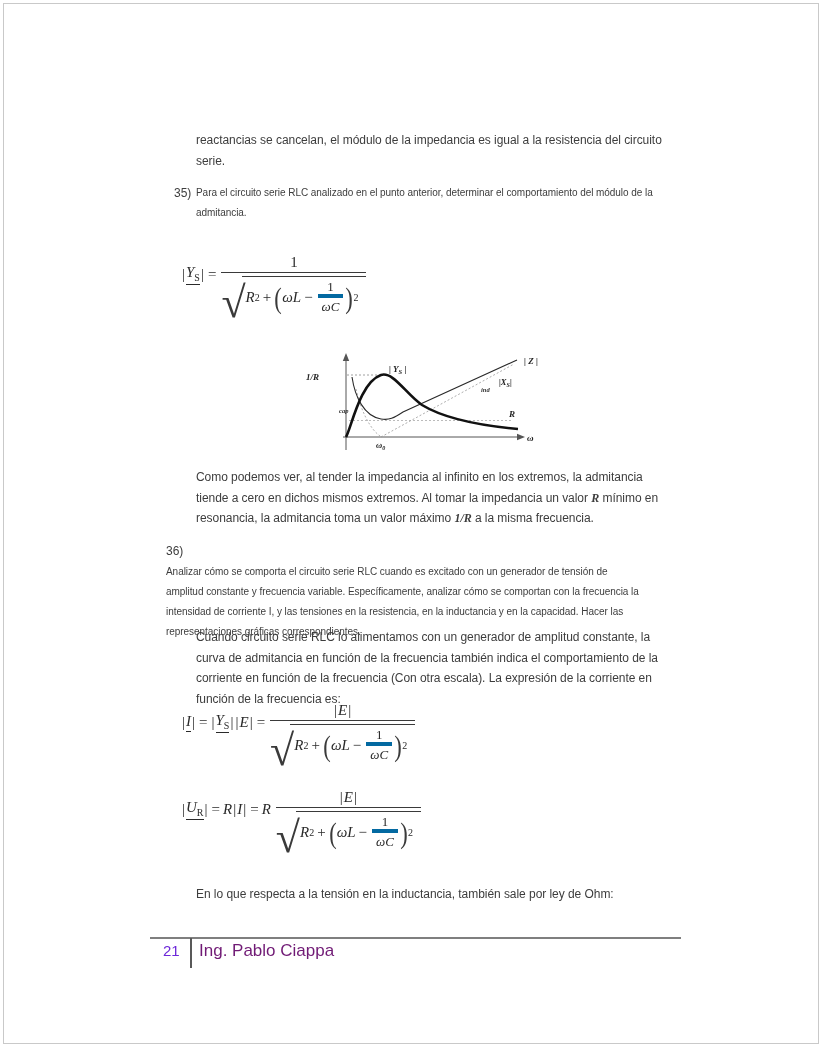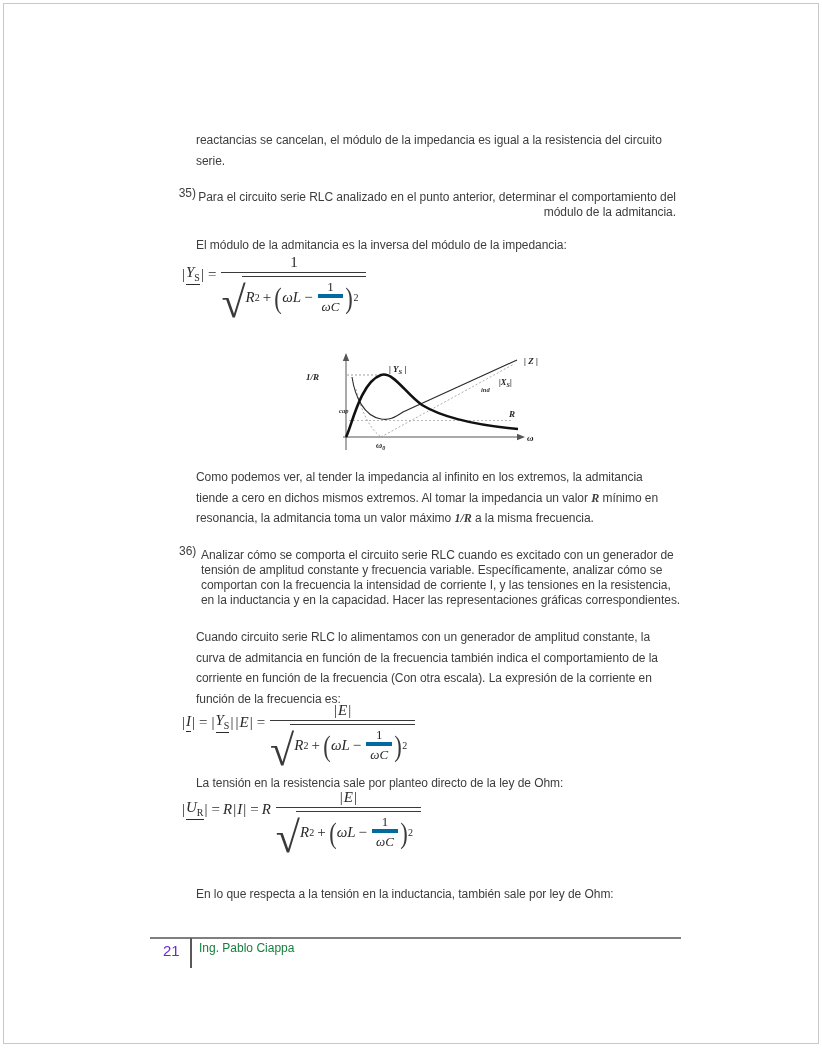--- a/index.html
+++ b/index.html
@@ -2,21 +2,21 @@
 <html><head>
 <meta charset="utf-8">
 <style>
   * { margin:0; padding:0; box-sizing:border-box; }
   body { background:#ffffff; font-family:"Liberation Sans", sans-serif; }
   .page { position:relative; width:822px; height:1047px; background:#fff; overflow:hidden; }
   .page-border { position:absolute; inset:3px; border:1px solid #c9c9c9; pointer-events:none; }
   .para { position:absolute; width:480px; font-size:12px; line-height:20.5px; color:#3d3d3d; letter-spacing:-0.05px; }
   .li { position:absolute; display:flex; }
   .li-num { width:22px; flex:none; font-size:12px; line-height:20.5px; color:#3d3d3d; }
-  .li-text { width:480px; font-size:12px; line-height:15px; color:#3d3d3d; letter-spacing:-0.05px;margin-top:7px; }
+  .li-text { width:480px; font-size:10px; line-height:20px; color:#3d3d3d; letter-spacing:-0.05px; }
   .mvar { font-family:"Liberation Serif", serif; font-weight:bold; font-style:italic; }
 
   
   .formula { position:absolute; font-family:"Liberation Serif", serif; font-size:15px; color:#2a2a2a;
              display:flex; align-items:flex-start; }
   .formula i { font-style:italic; }
   .lhs-row { margin-top:12px; display:inline-flex; align-items:center; white-space:nowrap; }
   .bar { font-style:normal; padding:0 1px; }
   .ph { border-bottom:1px solid #2a2a2a; padding-bottom:1px; }
   sub { font-size:10px; }
@@ -33,36 +33,35 @@
   .bigp { font-style:normal; font-size:30px; line-height:0.9; transform:scaleX(0.75); margin:0 -1px; color:#3a3a3a; }
   .op { padding:0 3px; font-style:normal; }
 
   
   .figure { position:absolute; }
 
   
   .footer-rule { position:absolute; background:#7f7f7f; }
   .page-num { position:absolute; font-size:15px; font-weight:normal; color:#6d28d9; }
   .footer-vline { position:absolute; background:#595959; }
-  .footer-author { position:absolute; font-size:12px; color:#15803d; }
+  .footer-author { position:absolute; font-size:17px; color:#701a75; }
 </style>
 </head>
 <body>
 
 <div class="page">
   <div class="page-border"></div>
 
   <div class="para" style="top:130px; left:196px;">reactancias se cancelan, el módulo de la impedancia es igual a la resistencia del circuito serie.</div>
 
-  <div class="li" style="top:183px; left:174px;text-align:right;">
+  <div class="li" style="top:183px; left:174px;">
     <span class="li-num">35)</span>
     <span class="li-text">Para el circuito serie RLC analizado en el punto anterior, determinar el comportamiento del módulo de la admitancia.</span>
   </div>
 
-  <div class="para" style="top:235px; left:196px;">El módulo de la admitancia es la inversa del módulo de la impedancia:</div>
 
   <div class="formula" style="top:252px; left:181px;">
     <span class="lhs-row">
       <span class="bar">|</span>
         <span class="ph"><i>Y</i><sub>S</sub></span>
         <span class="bar">|</span>
       <span class="op">=</span>
     </span>
     <span class="frac">
       <span class="num">1</span>
@@ -115,21 +114,21 @@
       <text x="188" y="43" font-family="Liberation Serif, serif" font-size="6.5" font-style="italic" font-weight="bold" fill="#333">ind</text>
       <text x="46" y="64" font-family="Liberation Serif, serif" font-size="6.5" font-style="italic" font-weight="bold" fill="#333">cap</text>
       <text x="216" y="68" font-family="Liberation Serif, serif" font-size="9" font-style="italic" font-weight="bold" fill="#222">R</text>
       <text x="83" y="99" font-family="Liberation Serif, serif" font-size="8.5" font-style="italic" font-weight="bold" fill="#222"><tspan>ω</tspan><tspan font-size="6" dy="1.5">0</tspan></text>
       <text x="234" y="92" font-family="Liberation Serif, serif" font-size="9" font-style="italic" font-weight="bold" fill="#222">ω</text>
     </svg>
   </div>
 
   <div class="para" style="top:467px; left:196px; width:482px;"><span>Como podemos ver, al tender la impedancia al infinito en los extremos, la admitancia tiende a cero en dichos mismos extremos. Al tomar la impedancia un valor </span><span class="mvar">R</span><span> mínimo en resonancia, la admitancia toma un valor máximo </span><span class="mvar">1/R</span><span> a la misma frecuencia.</span></div>
 
-  <div class="li" style="top:541px; left:179px;">
+  <div class="li" style="top:541px; left:166px;flex-direction:column;">
     <span class="li-num">36)</span>
     <span class="li-text">Analizar cómo se comporta el circuito serie RLC cuando es excitado con un generador de tensión de amplitud constante y frecuencia variable. Específicamente, analizar cómo se comportan con la frecuencia la intensidad de corriente I, y las tensiones en la resistencia, en la inductancia y en la capacidad. Hacer las representaciones gráficas correspondientes.</span>
   </div>
 
   <div class="para" style="top:627px; left:196px; width:482px;">Cuando circuito serie RLC lo alimentamos con un generador de amplitud constante, la curva de admitancia en función de la frecuencia también indica el comportamiento de la corriente en función de la frecuencia (Con otra escala). La expresión de la corriente en función de la frecuencia es:</div>
 
   <div class="formula" style="top:700px; left:181px;">
     <span class="lhs-row">
       <span class="bar">|</span>
         <span class="ph"><i>I</i></span>
@@ -160,21 +159,20 @@
               <span class="den"><i>ωC</i></span>
             </span>
             <span class="bigp">)</span>
               <sup>2</sup>
           </span>
         </span>
       </span>
     </span>
   </div>
 
-  <div class="para" style="top:773px; left:196px;">La tensión en la resistencia sale por planteo directo de la ley de Ohm:</div>
 
   <div class="formula" style="top:787px; left:181px;">
     <span class="lhs-row">
       <span class="bar">|</span>
         <span class="ph"><i>U</i><sub>R</sub></span>
         <span class="bar">|</span>
       <span class="op">=</span>
       <i>R</i>
         <span class="bar">|</span>
         <i>I</i>

